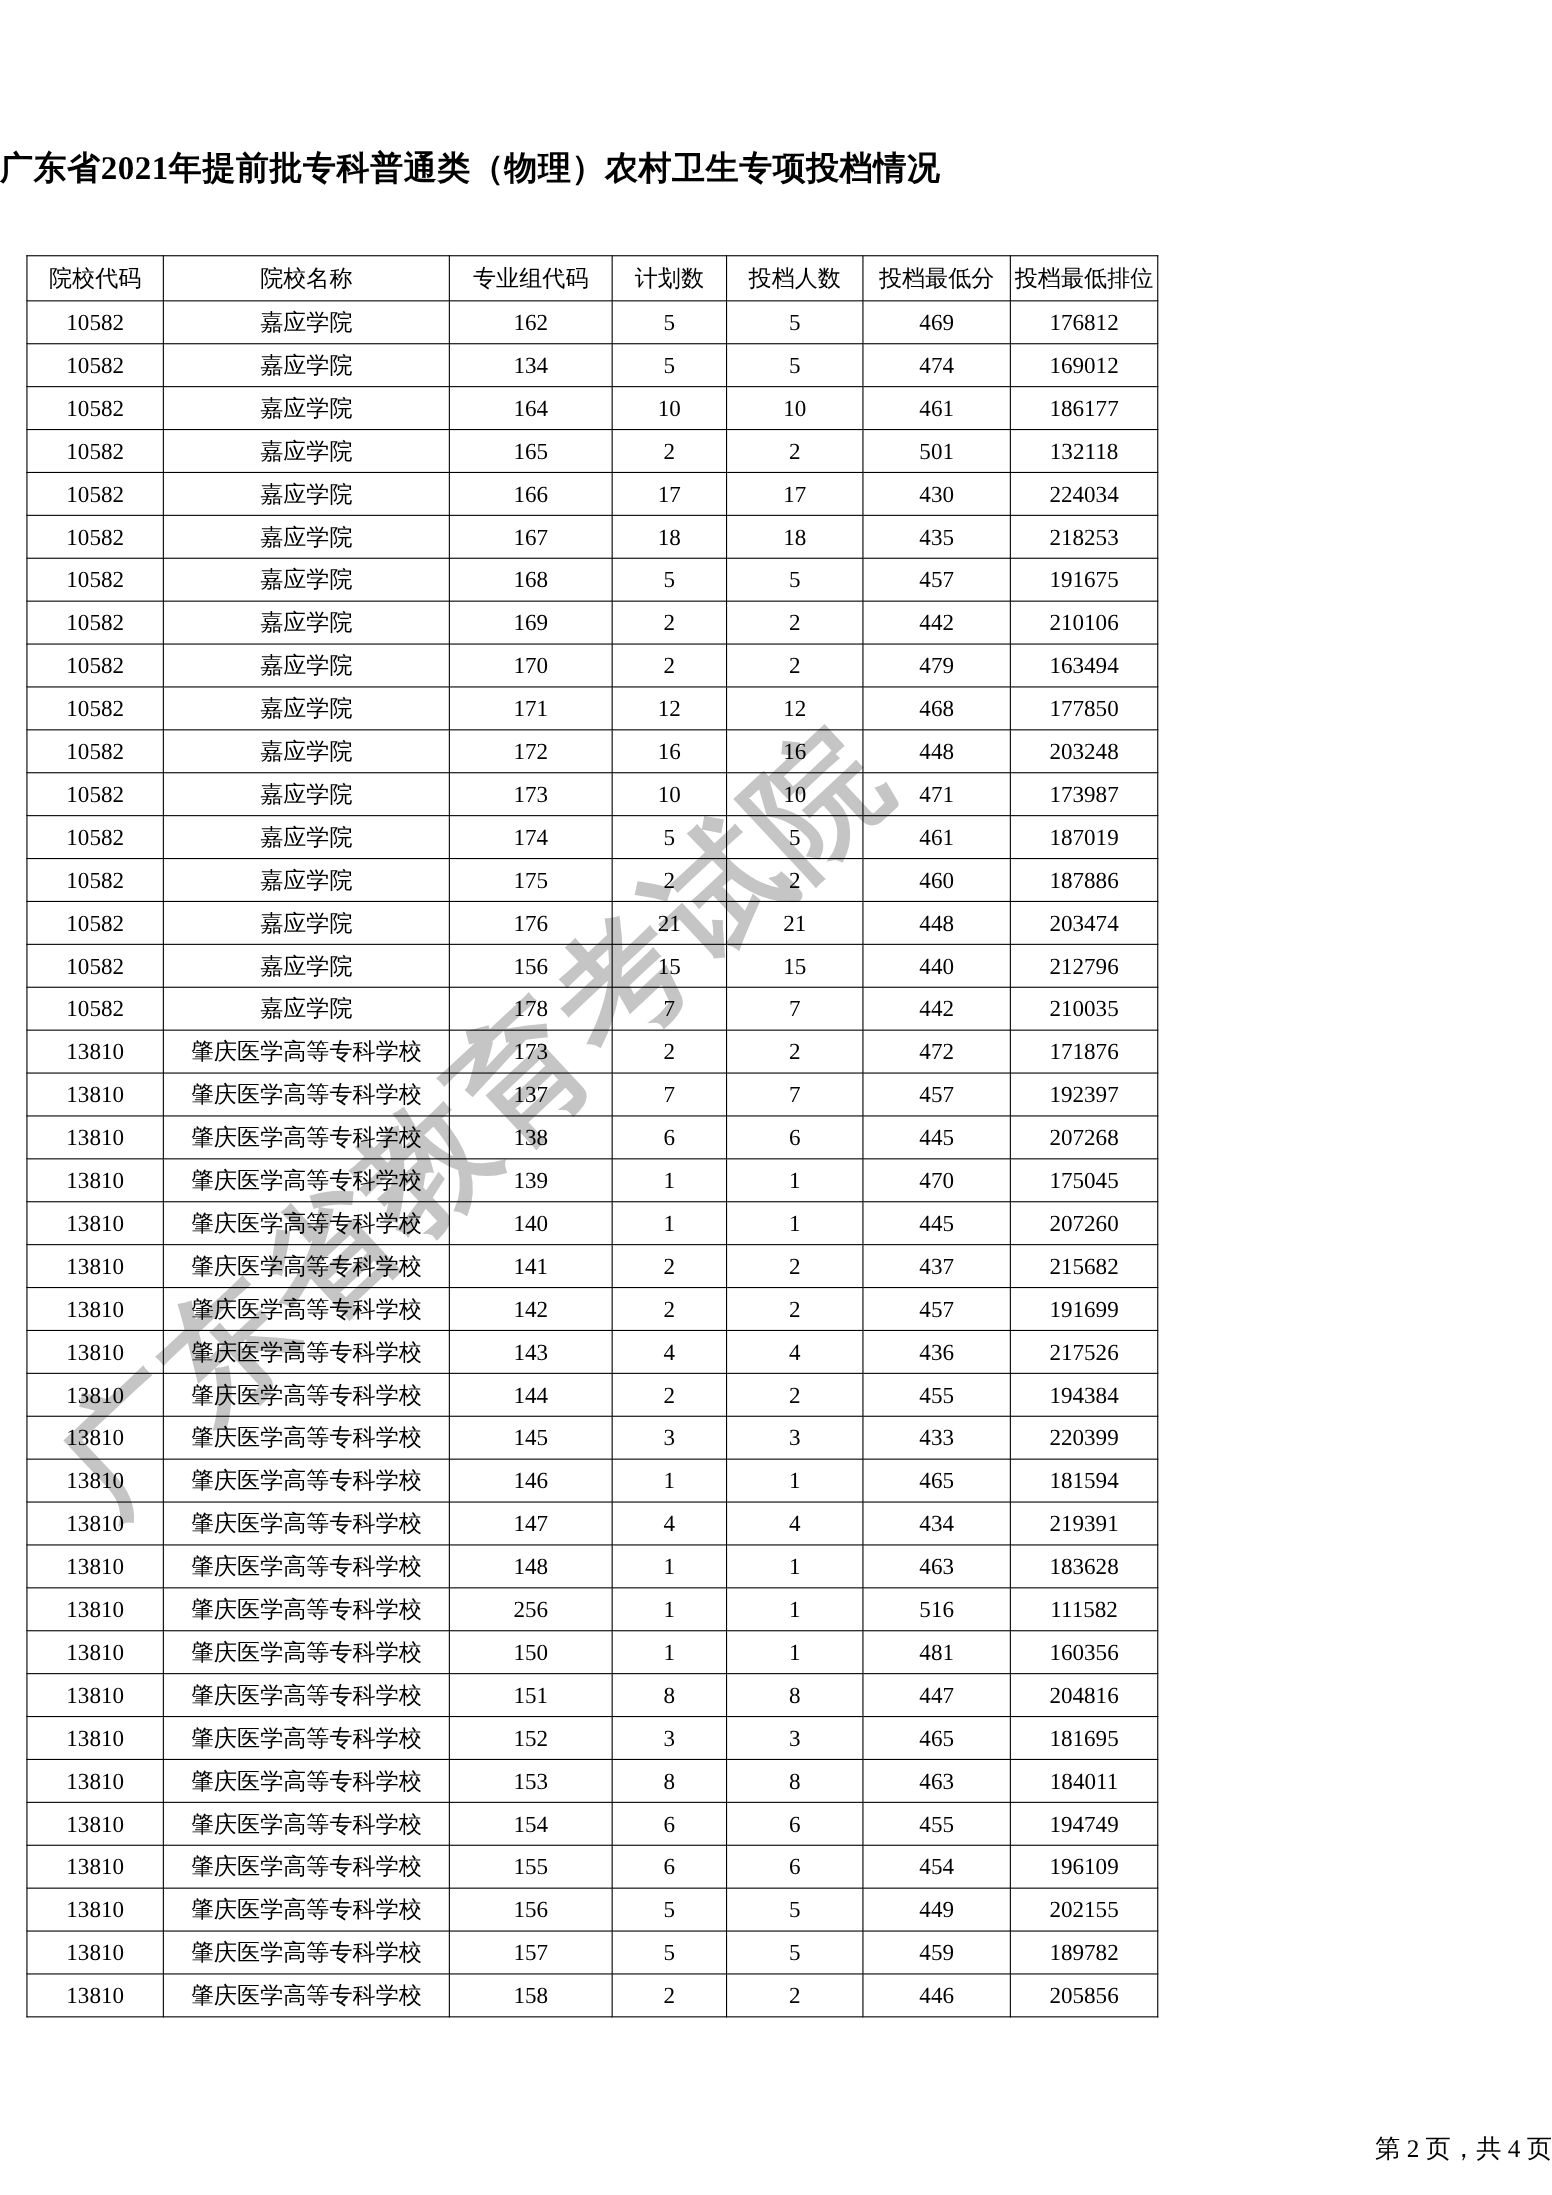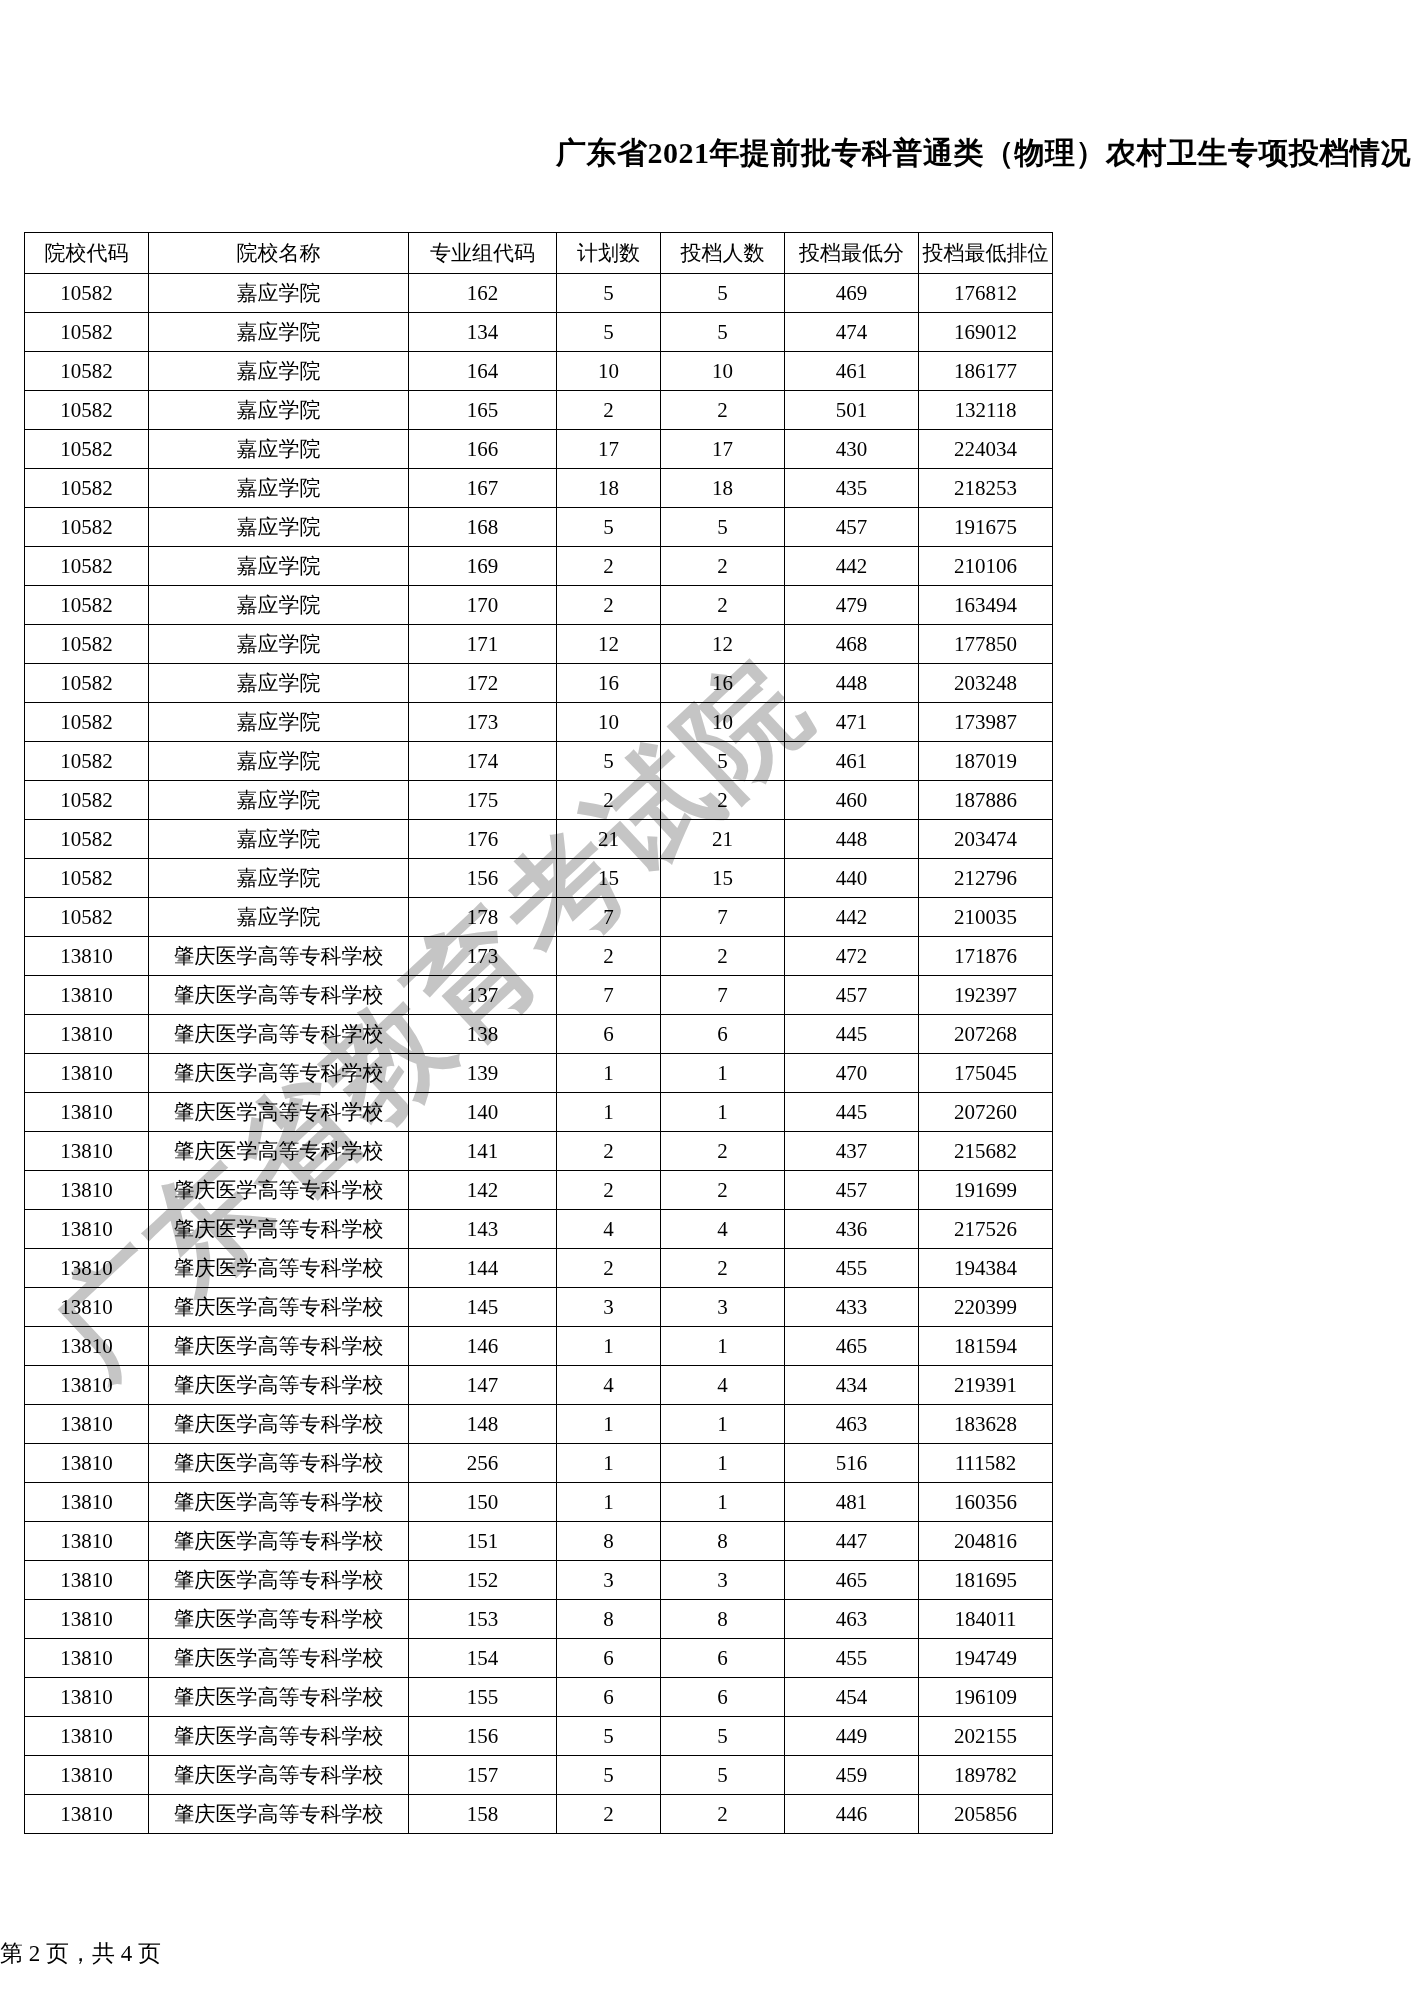--- a/index.html
+++ b/index.html
@@ -48,21 +48,21 @@
     transform: rotate(-43deg);
     transform-origin: left bottom;
   }
 
   
   #doc-title {
     position: absolute;
     left: 0;
     top: 133px;
     width: 1411px;
-    text-align: right;
+    text-align: left;
     font-size: 30px;
     font-weight: bold;
     letter-spacing: 0.5px;
     z-index: 10;
   }
 
   
   #table-wrap {
     position: absolute;
     left: 24px;
@@ -101,21 +101,21 @@
   col.c4 { width: 124px; }
   col.c5 { width: 134px; }
   col.c6 { width: 134px; }
 
   
   #footer {
     position: absolute;
     left: 0;
     top: 1938px;
     width: 1411px;
-    text-align: left;
+    text-align: right;
     font-size: 23px;
     z-index: 10;
   }
 </style>
 </head>
 <body>
 
 <div id="page">
 
   <div id="watermark">

